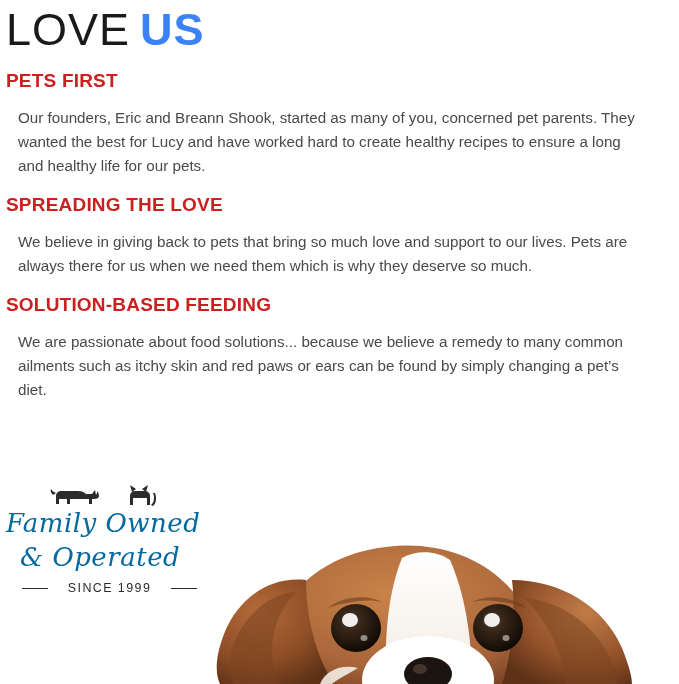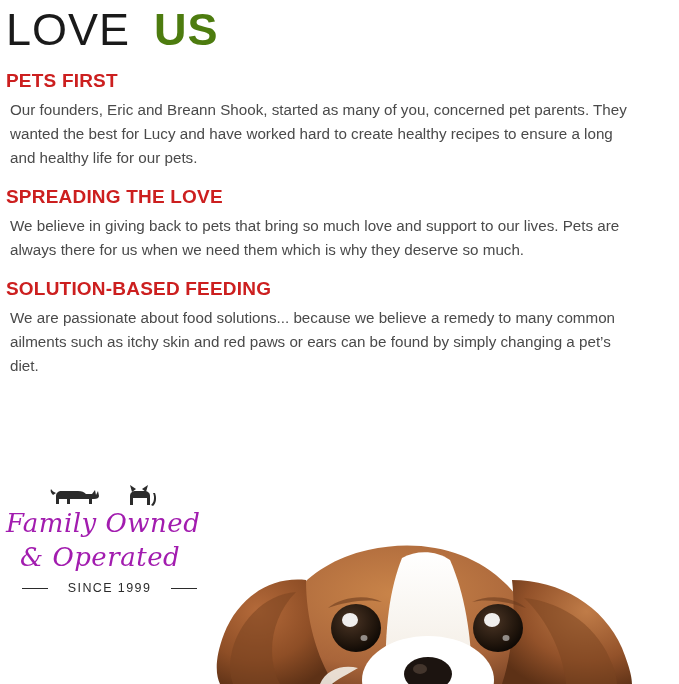--- a/index.html
+++ b/index.html
@@ -32,41 +32,41 @@
     font-weight: 400;
     margin: 0;
     padding: 2px 0 6px 0;
     white-space: nowrap;
   }
   .title .about {
     color: #1a1a1a;
     font-weight: 300;
   }
   .title .us {
-    color: #4d7c0f;
+    color: #3b82f6;
     font-weight: 700;
-    margin-left: 24px;
+    margin-left: 10px;
   }
   
   .section {
     margin-bottom: 14px;
   }
   .section h2 {
     color: #cc1f1f;
     font-size: 19px;
     line-height: 26px;
     font-weight: 700;
     letter-spacing: 0.2px;
     margin: 0 0 3px 0;
   }
   .section p {
     color: #4a4a4a;
     font-size: 15.2px;
     line-height: 24px;
-    margin: 4px;
+    margin: 12px;
     max-width: 620px;
   }
   .section.first h2 {
     margin-top: 4px;
   }
   
   .bottom {
     position: absolute;
     left: 0;
     top: 470px;
@@ -93,21 +93,21 @@
   .badge .script {
     position: absolute;
     left: 0;
     top: 24px;
     width: 205px;
     font-family: "DejaVu Serif", serif;
     font-style: italic;
     font-size: 26px;
     line-height: 34px;
     letter-spacing: 0.5px;
-    color: #a21caf;
+    color: #0369a1;
   }
   .badge .script .l2 {
     display: block;
     padding-left: 14px;
   }
   .badge .since {
     position: absolute;
     left: 16px;
     top: 99px;
     width: 175px;

